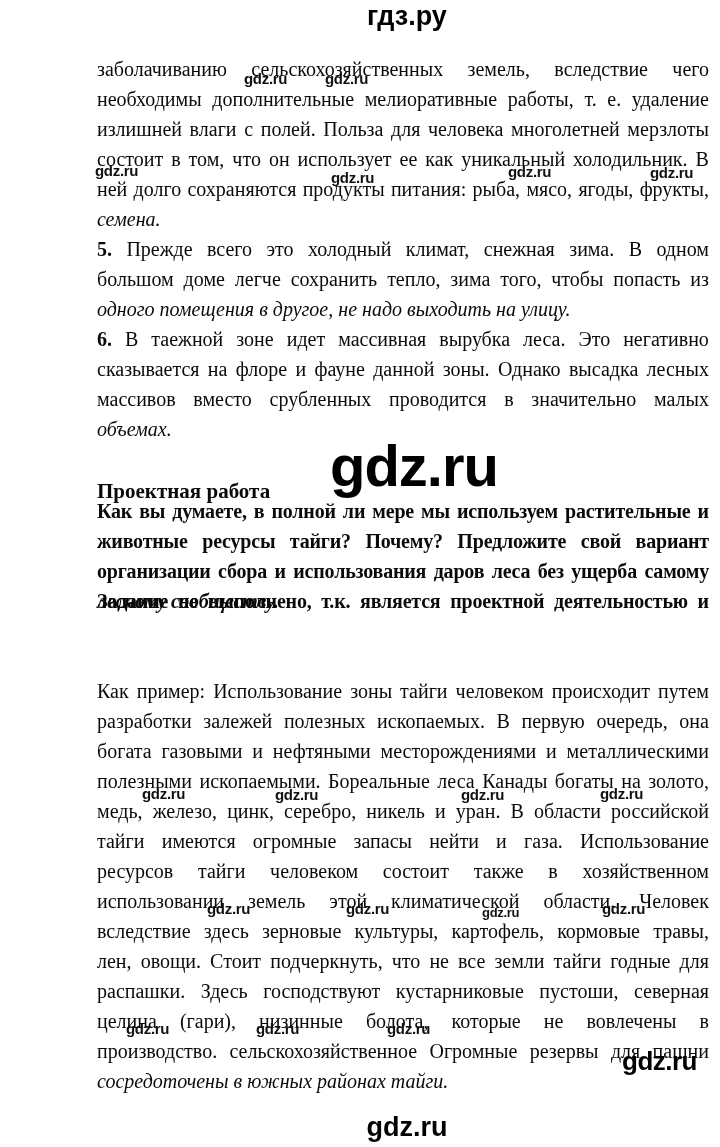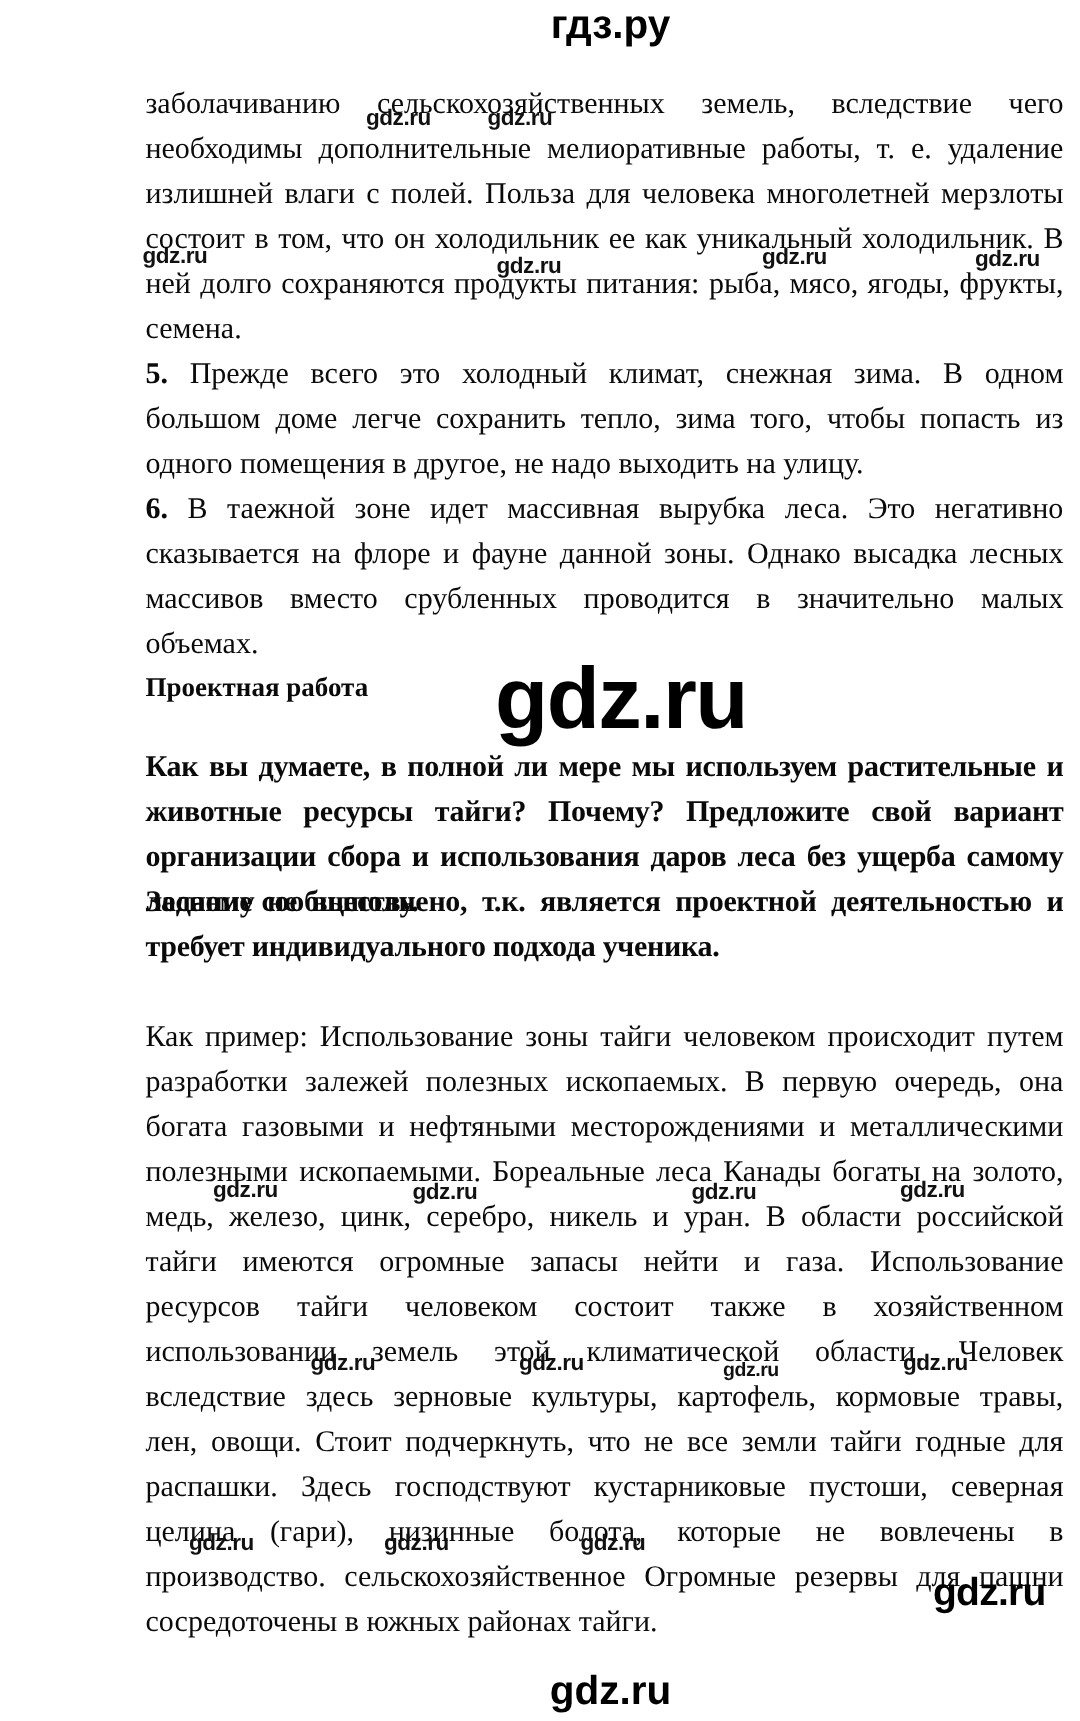--- a/index.html
+++ b/index.html
@@ -13,23 +13,23 @@
   .big-logo { position:absolute; left:283px; top:436px; font-size:58px; line-height:60px; letter-spacing:-1px; }
   .wm {
     position:absolute; font-family:"Liberation Sans", sans-serif; font-weight:bold;
     font-size:15px; line-height:14px; color:#111; letter-spacing:-0.3px; white-space:nowrap;
   }
   .wm.small { font-size:13px; }
   .wm.big-bold { font-size:26px; line-height:26px; letter-spacing:-0.5px; color:#000; }
   .para { position:absolute; left:50px; width:612px; font-size:20px; }
   .para.bold { font-weight:bold; letter-spacing:-0.2px; }
   .line { display:flex; justify-content:space-between; align-items:baseline; height:30px; line-height:30px; white-space:nowrap; overflow:visible; }
-  .line.last { display:block; }
+  .line.last { display:block;font-style:italic; }
   .line b { font-weight:bold; }
-  .heading { position:absolute; left:50px; top:443px; font-size:18px; font-weight:bold; line-height:30px; }
+  .heading { position:absolute; left:50px; top:476px; font-size:21px; font-weight:bold; line-height:30px; }
 </style>
 </head>
 <body>
 
 <div class="page">
 
   <div class="logo header-logo">гдз.ру</div>
 
   <span class="wm" style="left:197px; top:72px">gdz.ru</span>
   <span class="wm" style="left:278px; top:72px">gdz.ru</span>
@@ -66,21 +66,21 @@
         <span>человека</span>
         <span>многолетней</span>
         <span>мерзлоты</span>
       </div>
       <div class="line">
         <span>состоит</span>
         <span>в</span>
         <span>том,</span>
         <span>что</span>
         <span>он</span>
-        <span>холодильник</span>
+        <span>использует</span>
         <span>ее</span>
         <span>как</span>
         <span>уникальный</span>
         <span>холодильник.</span>
         <span>В</span>
       </div>
       <div class="line">
         <span>ней</span>
         <span>долго</span>
         <span>сохраняются</span>
@@ -201,21 +201,20 @@
       <div class="line">
         <span>Задание</span>
         <span>не</span>
         <span>выполнено,</span>
         <span>т.к.</span>
         <span>является</span>
         <span>проектной</span>
         <span>деятельностью</span>
         <span>и</span>
       </div>
-      <div class="line last">требует индивидуального подхода ученика.</div>
     </div>
 
   <div class="para" style="top:676px">
       <div class="line">
         <span>Как</span>
         <span>пример:</span>
         <span>Использование</span>
         <span>зоны</span>
         <span>тайги</span>
         <span>человеком</span>

